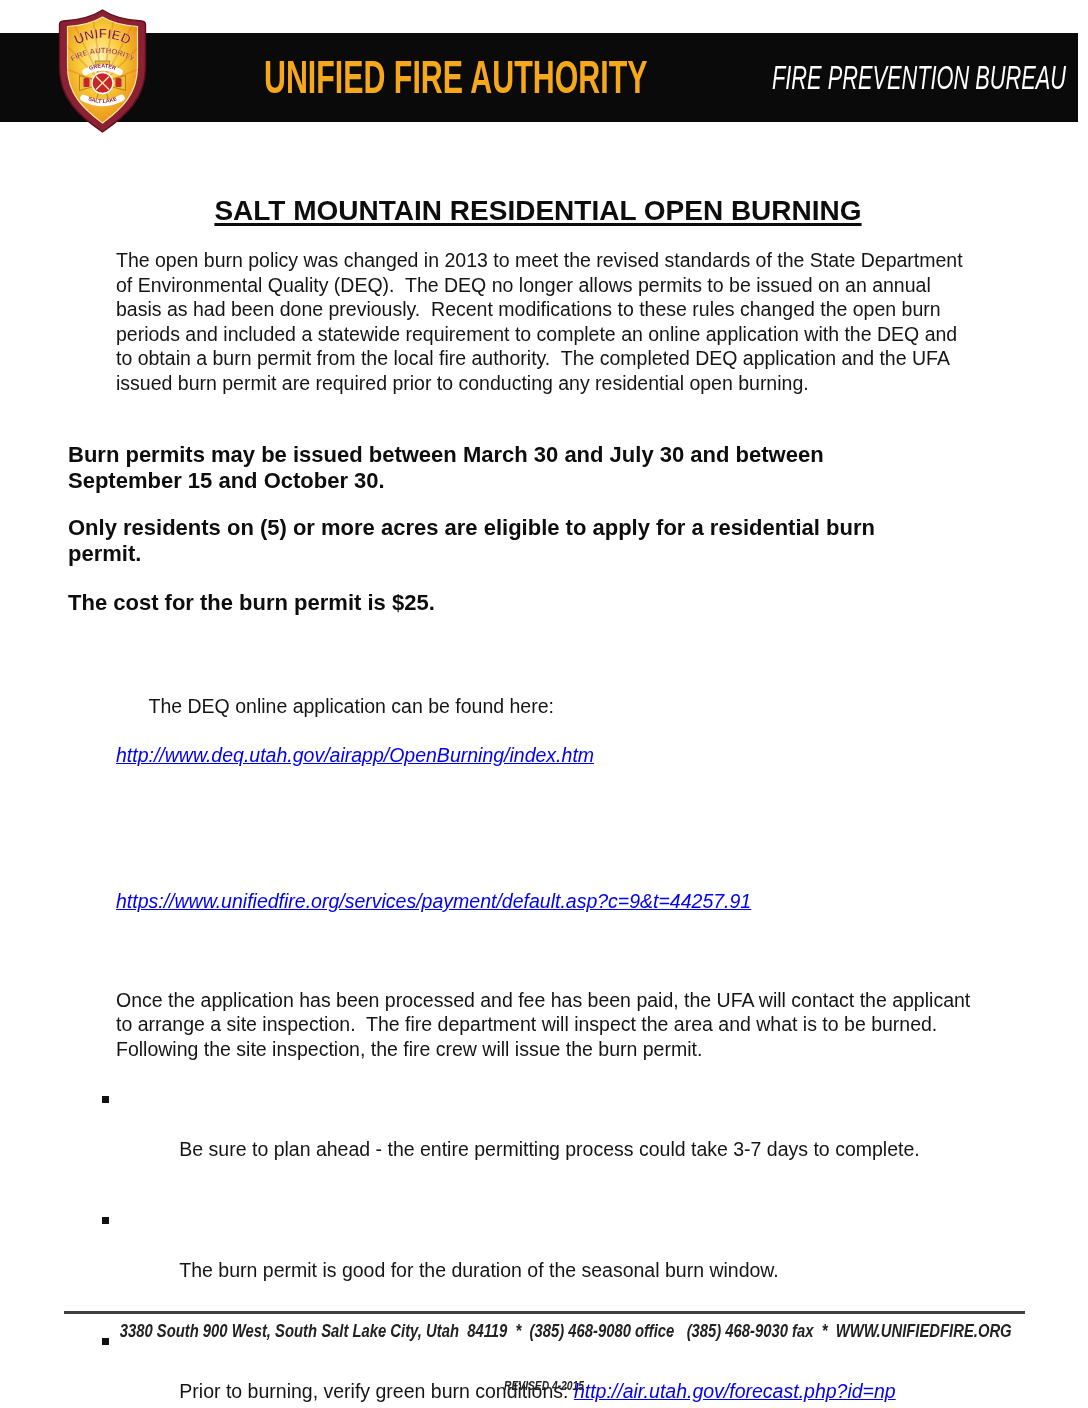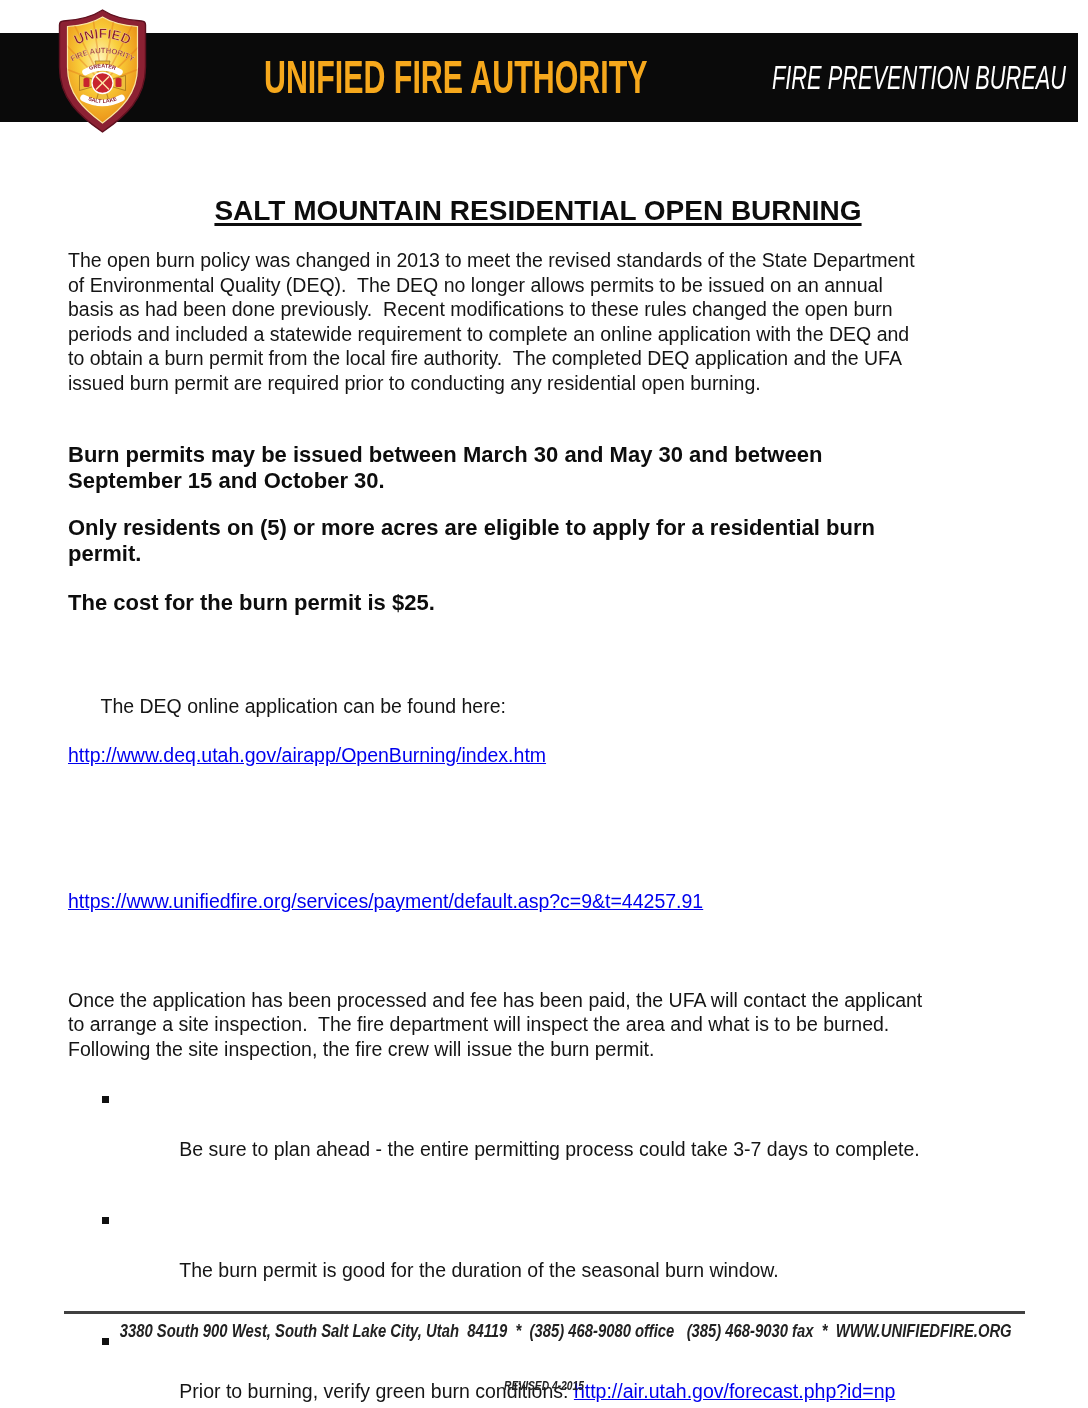--- a/index.html
+++ b/index.html
@@ -61,36 +61,38 @@
     text-decoration: underline;
     text-decoration-thickness: 3px;
     text-underline-offset: 3px;
     color: #0d0d0d;
   }
   .para {
     font-size: 19.5px;
     line-height: 24.5px;
     white-space: pre-wrap;
     color: #151515;
+    margin-left: 48px;
   }
   .intro { margin-top: 20px; }
   .hl {
     font-size: 22px; font-weight: 700;
     line-height: 26px;
     white-space: pre-wrap;
     color: #0d0d0d;
   }
   .hl-1 { margin-top: 47px; }
   .hl-2 { margin-top: 21px; }
   .hl-3 { margin-top: 23px; }
   .link-block-1 { margin-top: 53px; }
   .link-block-2 { margin-top: 24px; }
   .process { margin-top: 25px; }
   .doc-link {
     color: #0000EE;
+    font-style: italic;
     text-decoration: underline;
     cursor: pointer;
   }
   .link-block .doc-link { display: block; }
 
   ul.bullets {
     margin-top: 27px;
     list-style: none;
     margin-left: 68px;
     width: 884px;
@@ -211,21 +213,21 @@
   <div class="content">
     <h1 class="doc-title">SALT MOUNTAIN RESIDENTIAL OPEN BURNING</h1>
 
     <p class="para intro">The open burn policy was changed in 2013 to meet the revised standards of the State Department
 of Environmental Quality (DEQ).  The DEQ no longer allows permits to be issued on an annual
 basis as had been done previously.  Recent modifications to these rules changed the open burn
 periods and included a statewide requirement to complete an online application with the DEQ and
 to obtain a burn permit from the local fire authority.  The completed DEQ application and the UFA
 issued burn permit are required prior to conducting any residential open burning.</p>
 
-    <p class="hl hl-1">Burn permits may be issued between March 30 and May 30 and between
+    <p class="hl hl-1">Burn permits may be issued between March 30 and July 30 and between
 September 15 and October 30.</p>
     <p class="hl hl-2">Only residents on (5) or more acres are eligible to apply for a residential burn
 permit.</p>
     <p class="hl hl-3">The cost for the burn permit is $25.</p>
 
     <div class="para link-block link-block-1">
       <span>The DEQ online application can be found here:</span>
       <a class="doc-link">http://www.deq.utah.gov/airapp/OpenBurning/index.htm</a>
     </div>
 

